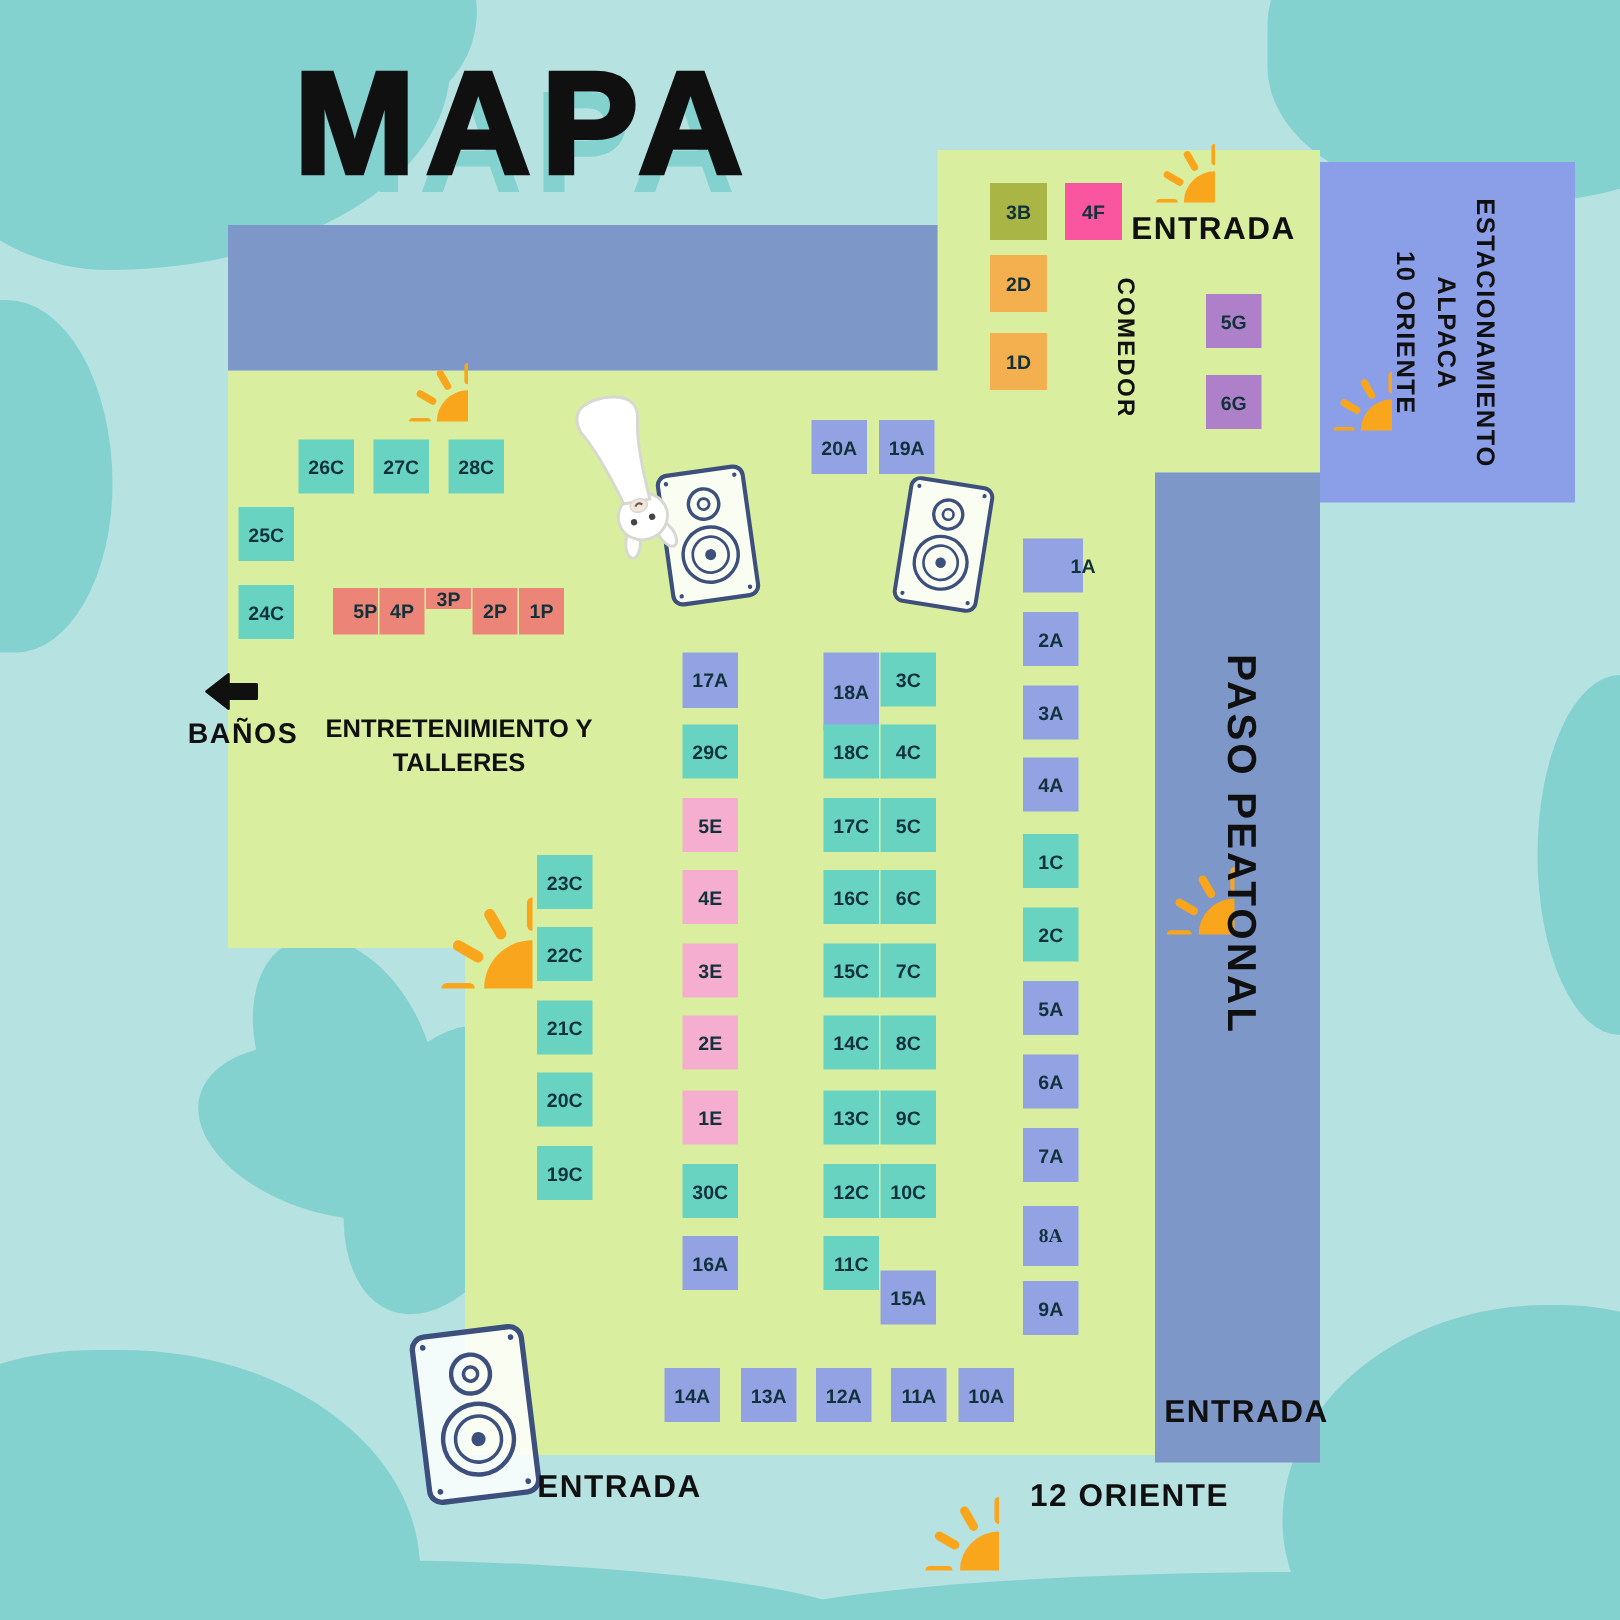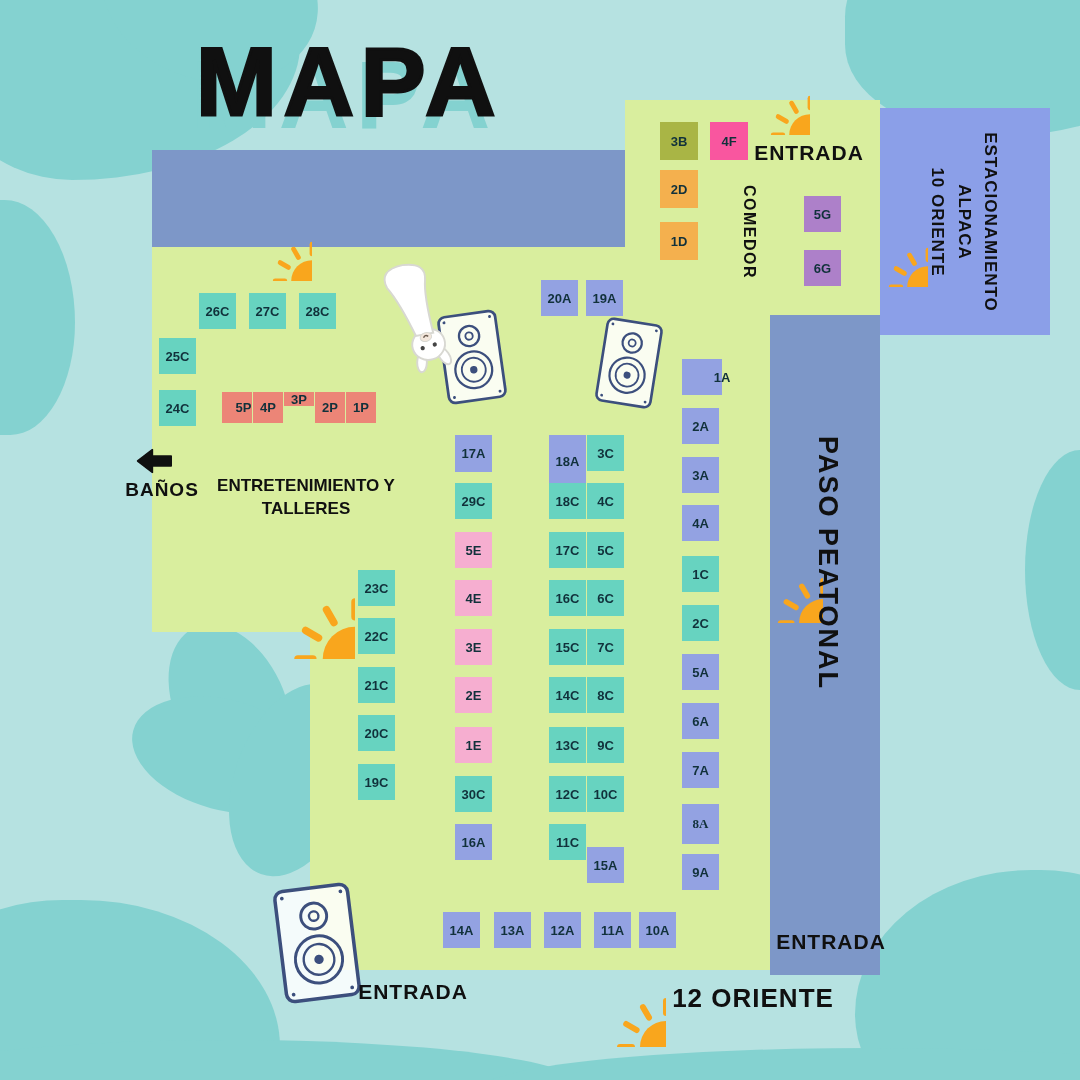--- a/index.html
+++ b/index.html
@@ -259,15 +259,15 @@
 
   <div class="maplabel center" style="left:306px;top:498px;font-size:17px;line-height:1.35;text-align:center;white-space:nowrap;">
     <div>ENTRETENIMIENTO Y</div>
     <div>TALLERES</div>
   </div>
 
   <div class="maplabel center" style="left:413px;top:992px;font-size:21px;letter-spacing:1px;">ENTRADA</div>
 
   <div class="maplabel center" style="left:831px;top:942px;font-size:21px;letter-spacing:1px;">ENTRADA</div>
 
-  <div class="maplabel center" style="left:753px;top:998px;font-size:26px;letter-spacing:1px;">12 ORIENTE</div>
+  <div class="maplabel center" style="left:753px;top:998px;font-size:21px;letter-spacing:1px;">12 ORIENTE</div>
 
 </div>
 
 </body></html>

